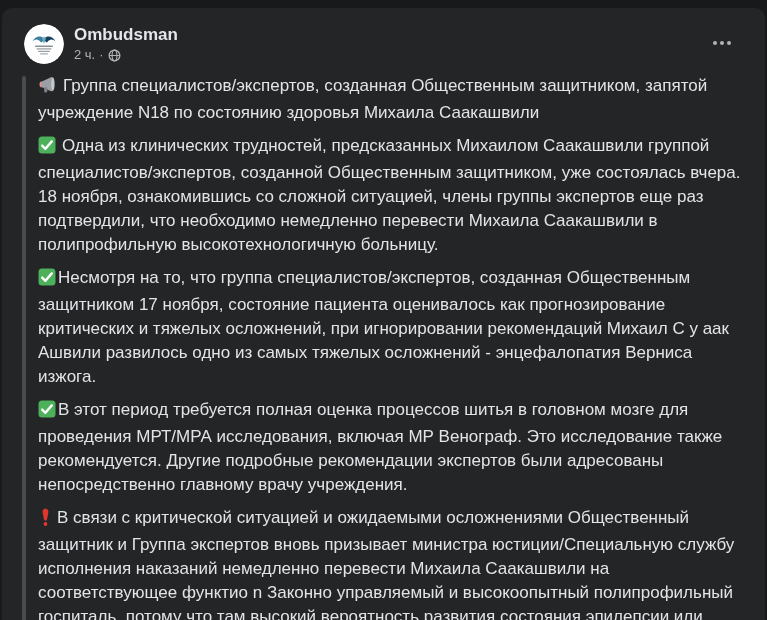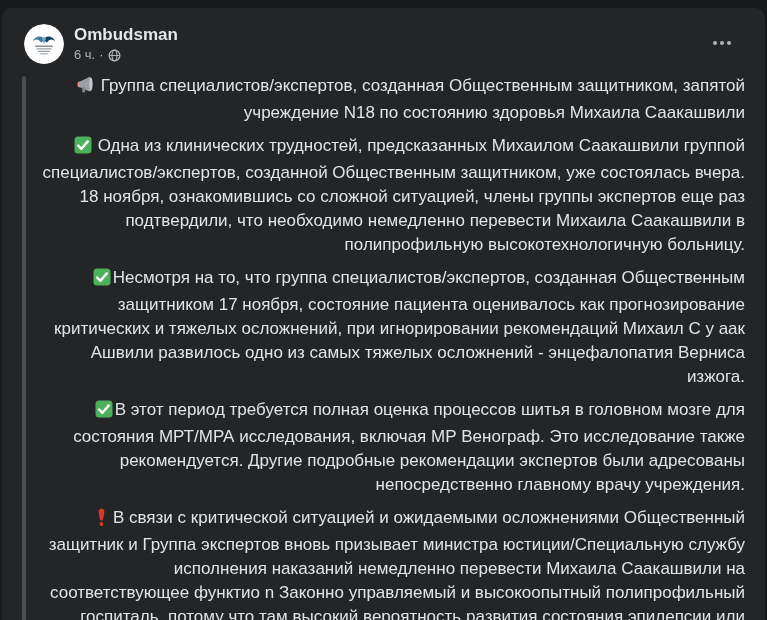--- a/index.html
+++ b/index.html
@@ -4,21 +4,21 @@
 <style>
   html,body{margin:0;padding:0;}
   body{
     width:767px;height:620px;overflow:hidden;
     background:#18191a;
     font-family:"Liberation Sans","DejaVu Sans",sans-serif;
     -webkit-font-smoothing:antialiased;
   }
   .card{
     position:absolute;top:8px;left:2px;right:2px;bottom:0;
-    background:#242526;border-radius:10px 10px 0 0;text-align:right;
+    background:#242526;border-radius:10px 10px 0 0;
   }
   
   .post-header{display:flex;align-items:flex-start;padding:16px 16px 8px 22px;}
   .avatar{width:40px;height:40px;border-radius:50%;overflow:hidden;flex:0 0 40px;cursor:pointer;}
   .header-meta{margin-left:10px;padding-top:1px;}
   .author-name{color:#e4e6eb;font-size:17px;font-weight:700;line-height:20px;cursor:pointer;}
   .sub-row{display:flex;align-items:center;gap:4px;margin-top:3px;color:#b0b3b8;font-size:13px;line-height:14px;}
   .menu-btn{margin-left:auto;margin-top:9px;margin-right:10px;display:flex;gap:3px;align-items:center;
     padding:8px;border-radius:50%;cursor:pointer;}
   .menu-btn i{width:4px;height:4px;border-radius:50%;background:#b0b3b8;display:block;}
@@ -46,21 +46,21 @@
         <path d="M18 14.5 L20 20 L22 14.5 L20 12.8 Z" fill="#6fa7c0"></path>
         <rect x="11" y="21.5" width="18" height="1.4" rx="0.7" fill="#8a8f94"></rect>
         <rect x="12.5" y="24.3" width="15" height="1.2" rx="0.6" fill="#9aa0a5"></rect>
         <rect x="14" y="26.8" width="12" height="1.2" rx="0.6" fill="#9aa0a5"></rect>
         <rect x="16" y="29.3" width="8" height="1.1" rx="0.55" fill="#a8adb2"></rect>
       </svg>
     </div>
     <div class="header-meta">
       <div class="author-name">Ombudsman</div>
       <div class="sub-row">
-        <span>6 ч.</span>
+        <span>2 ч.</span>
         <span>·</span>
         <span style="display:flex;">
           <svg width="13" height="13" viewBox="0 0 16 16">
             <circle cx="8" cy="8" r="6.6" fill="none" stroke="#b0b3b8" stroke-width="1.6"></circle>
             <ellipse cx="8" cy="8" rx="3" ry="6.6" fill="none" stroke="#b0b3b8" stroke-width="1.3"></ellipse>
             <line x1="1.4" y1="8" x2="14.6" y2="8" stroke="#b0b3b8" stroke-width="1.3"></line>
           </svg>
         </span>
       </div>
     </div>
@@ -102,21 +102,21 @@
           </svg>
         </span><span>Несмотря на то, что группа специалистов/экспертов, созданная Общественным защитником 17 ноября, состояние пациента оценивалось как прогнозирование критических и тяжелых осложнений, при игнорировании рекомендаций Михаил С у аак Ашвили развилось одно из самых тяжелых осложнений - энцефалопатия Верниса изжога.</span>
       </p>
 
       <p>
         <span class="emoji tight">
           <svg width="18" height="18" viewBox="0 0 18 18">
             <rect x="0.5" y="0.5" width="17" height="17" rx="3.5" fill="#4db05b"></rect>
             <path d="M4.2 9.6 L7.4 12.8 L13.8 5.4" stroke="#ffffff" stroke-width="2.4" fill="none" stroke-linecap="round" stroke-linejoin="round"></path>
           </svg>
-        </span><span>В этот период требуется полная оценка процессов шитья в головном мозге для состояния МРТ/МРА исследования, включая МР Венограф. Это исследование также рекомендуется. Другие подробные рекомендации экспертов были адресованы непосредственно главному врачу учреждения.</span>
+        </span><span>В этот период требуется полная оценка процессов шитья в головном мозге для проведения МРТ/МРА исследования, включая МР Венограф. Это исследование также рекомендуется. Другие подробные рекомендации экспертов были адресованы непосредственно главному врачу учреждения.</span>
       </p>
 
       <p>
         <span class="emoji gap" style="margin-left:2px;">
           <svg width="11" height="18" viewBox="0 0 11 18">
             <path d="M5.5 0.8 C7.4 0.8 8.7 2.1 8.4 4 L7.2 10.8 C7 12 6.2 12.7 5.5 12.7 C4.8 12.7 4 12 3.8 10.8 L2.6 4 C2.3 2.1 3.6 0.8 5.5 0.8 Z" fill="#e0362c"></path>
             <circle cx="5.5" cy="16" r="1.9" fill="#e0362c"></circle>
           </svg>
         </span><span>В связи с критической ситуацией и ожидаемыми осложнениями Общественный защитник и Группа экспертов вновь призывает министра юстиции/Специальную службу исполнения наказаний немедленно перевести Михаила Саакашвили на соответствующее функтио n Законно управляемый и высокоопытный полипрофильный госпиталь, потому что там высокий вероятность развития состояния эпилепсии или запятой, вызванной верничной энцефалопатией, может закончиться летальным исходом.</span>
       </p>

